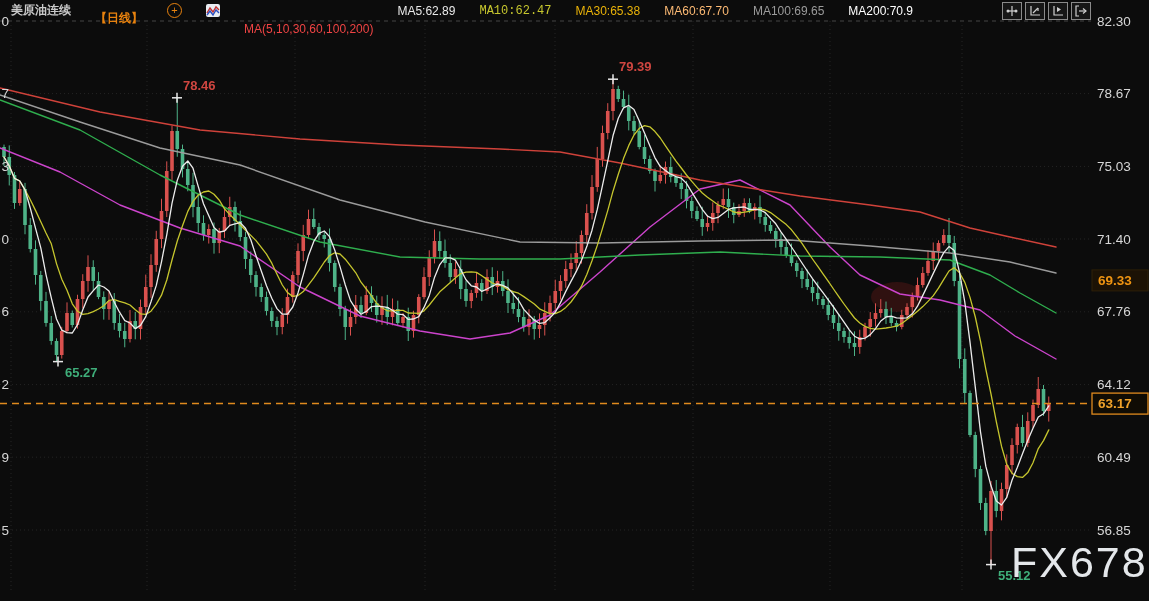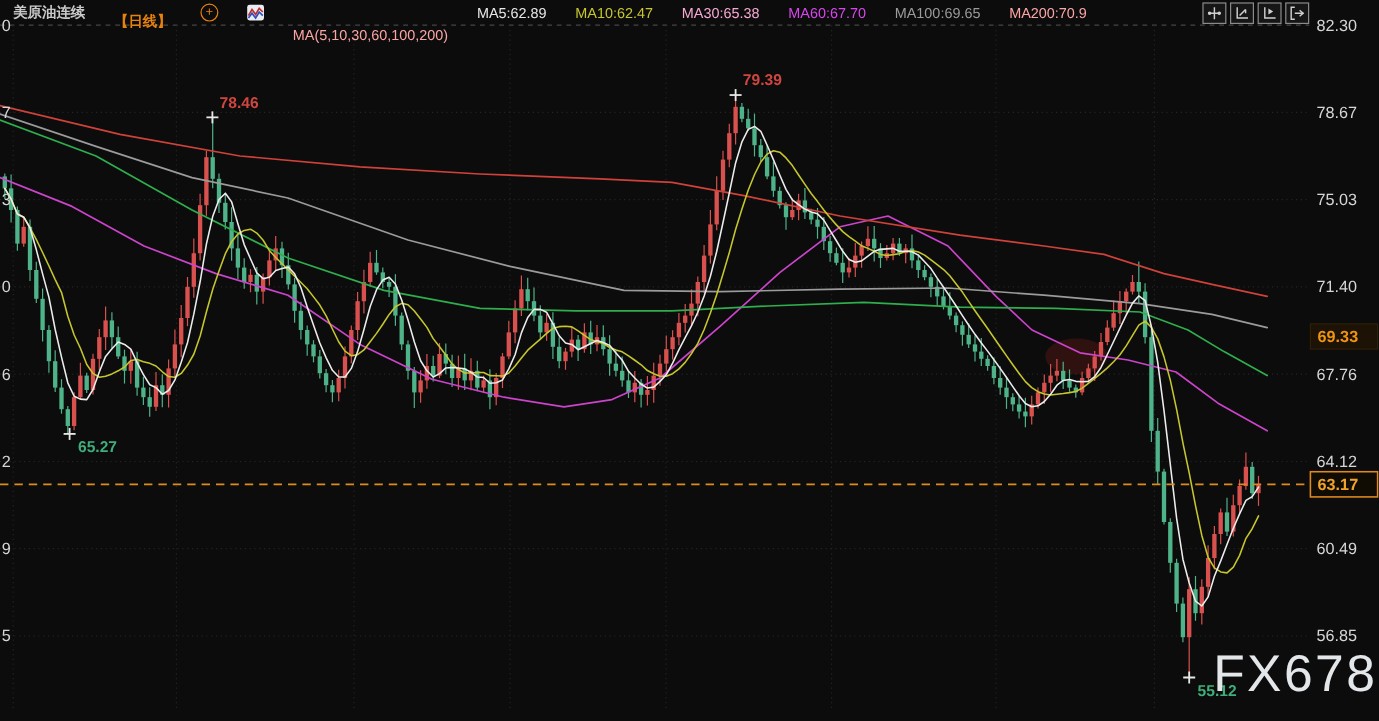--- a/index.html
+++ b/index.html
@@ -7,23 +7,23 @@
        font-family:"Liberation Sans","DejaVu Sans",sans-serif;}
   #chart-wrap{position:absolute;inset:0;}
   
   #header{position:absolute;top:0;left:0;height:21px;display:flex;align-items:center;
           gap:24px;padding-left:11px;font-size:12px;z-index:6;white-space:nowrap;}
   .sym{color:#c9c9c9;font-weight:bold;}
   .period{color:#e8820e;font-weight:bold;margin-top:16px;}
   .plus-circle{display:inline-flex;width:13px;height:13px;border:1px solid #e8820e;border-radius:50%;
                color:#e8820e;font-size:11px;line-height:11px;align-items:center;justify-content:center;}
   .mini-chart{display:inline-block;width:14px;height:13px;background:#e9edf2;border-radius:2px;}
-  .ma-group{color:#fca5a5;margin-top:36px;}
-  .ma5{color:#e8e8e8;text-align:right;} .ma10{color:#c6c62e;} .ma30{color:#f9a8d4;}
-  .ma60{color:#d946ef;} .ma100{color:#9b9b9b;} .ma200{color:#fca5a5;}
+  .ma-group{color:#ef4444;margin-top:36px;}
+  .ma5{color:#e8e8e8;text-align:right;} .ma10{color:#c6c62e;font-family:Liberation Mono, monospace;} .ma30{color:#eab308;}
+  .ma60{color:#fdba74;} .ma100{color:#9b9b9b;} .ma200{color:#ffffff;}
   
   #toolbar{position:absolute;top:2px;right:58px;display:flex;gap:3px;z-index:6;}
   .tbtn{width:18px;height:16px;border:1px solid #8a8a8a;background:#161616;display:flex;
         align-items:center;justify-content:center;}
   .tbtn svg{display:block;}
   
   #watermark{position:absolute;left:1011px;top:538px;font-size:43px;color:#e4e7ea;
              letter-spacing:2px;z-index:4;}
 </style>
 </head>

